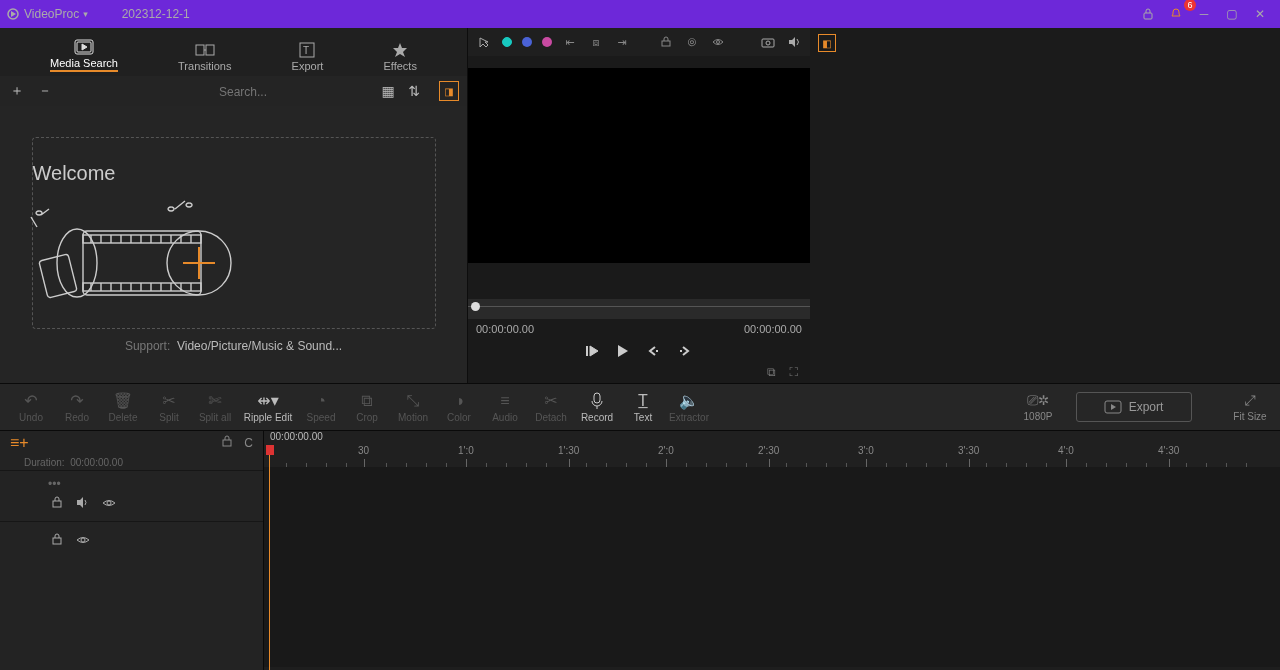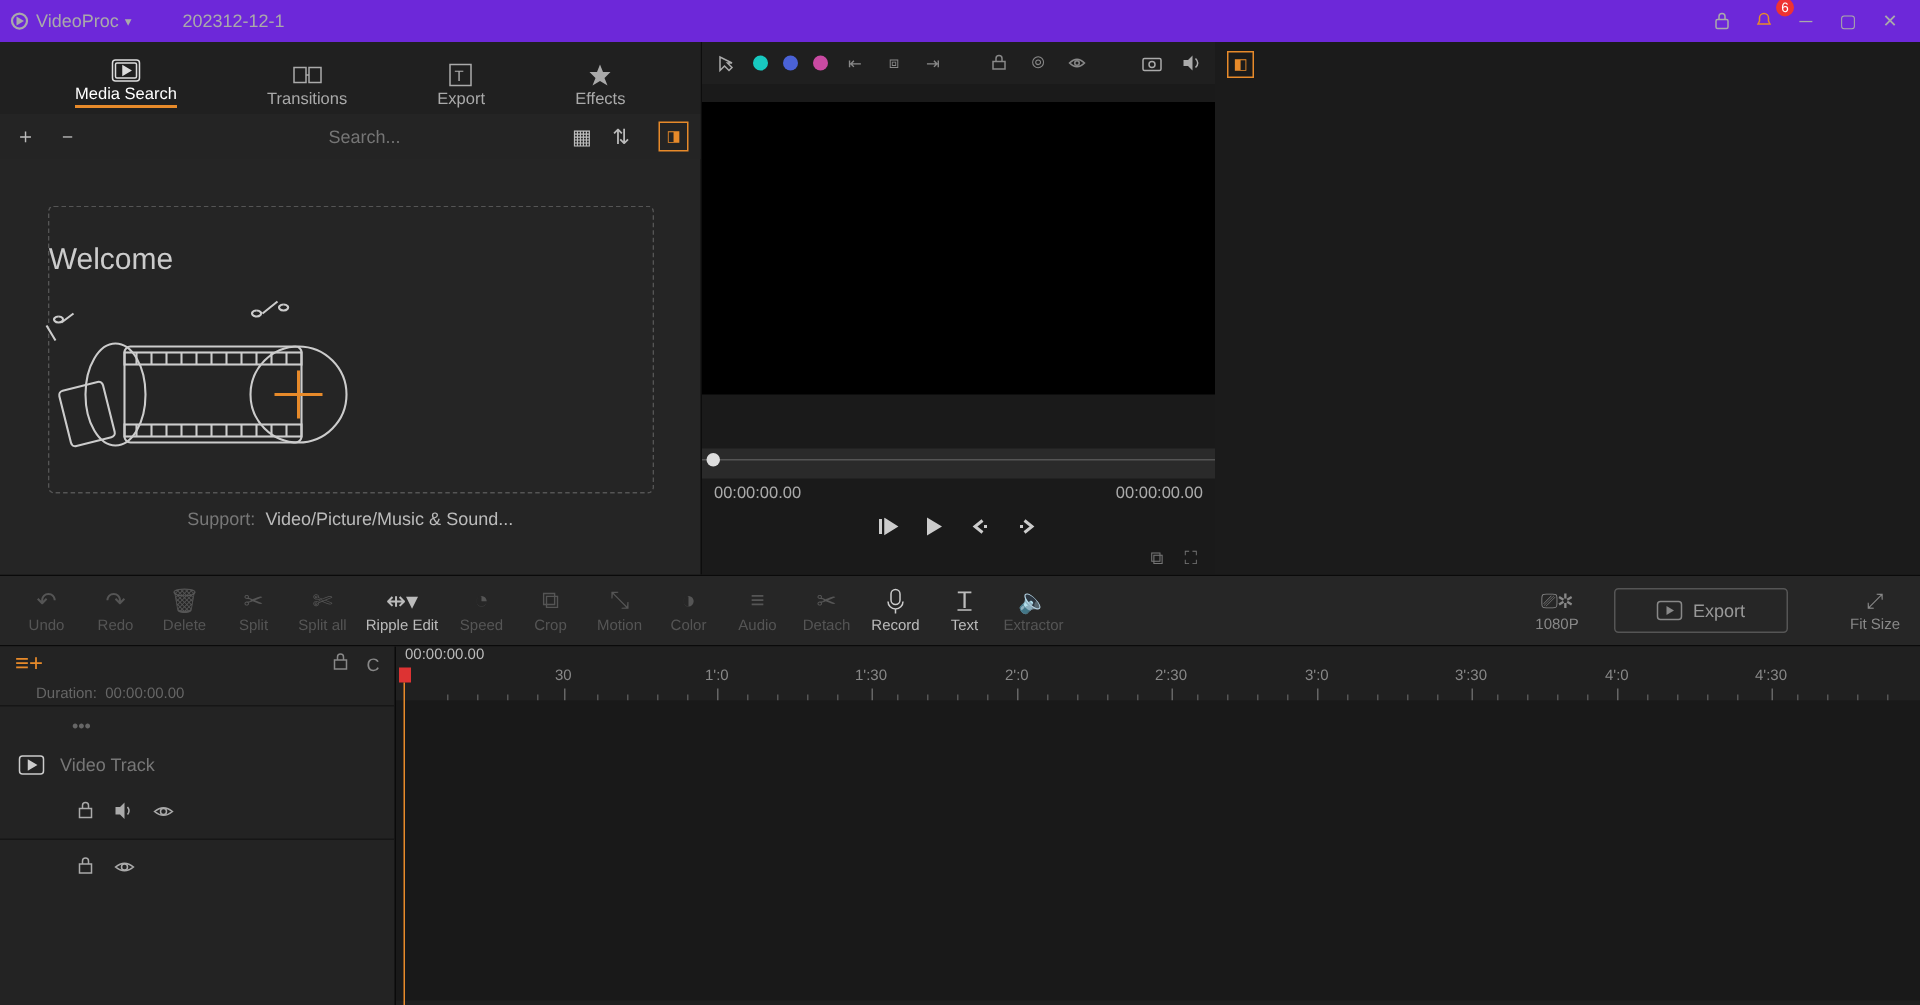--- a/index.html
+++ b/index.html
@@ -56,21 +56,21 @@
 .etool.rip { width:60px; }
 .etspacer { flex:1; }
 .export { height:30px; width:116px; border:1px solid #555; border-radius:3px; display:flex; align-items:center; justify-content:center; gap:8px; font-size:12px; color:#999; margin:0 16px; cursor:pointer; }
 .res { font-size:10px; color:#888; display:flex;flex-direction:column;align-items:center;gap:2px;width:44px;cursor:pointer; }
 
 .timeline { height:239px; background:#1e1e1e; display:flex; }
 .trackhead { width:264px; background:#232323; border-right:1px solid #0a0a0a; display:flex; flex-direction:column; }
 .trackarea { flex:1; position:relative; overflow:hidden; }
 .tlheader { height:36px; position:relative; background:#202020; }
 .tlheader .tc { position:absolute; top:0; left:6px; font-size:10px; color:#bbb; }
-.ruler { position:absolute; top:14px; left:14px; right:0; height:22px; }
+.ruler { position:absolute; top:14px; left:2px; right:0; height:22px; }
 .rtick { position:absolute; top:0; color:#888; font-size:10px; }
 .rtick::after { content:"";position:absolute;left:50%;top:14px;width:1px;height:8px;background:#666; }
 .rminor { position:absolute; top:18px; width:1px; height:4px; background:#555; }
 .playhead { position:absolute; top:14px; width:8px; height:225px; left:2px; }
 .playhead .flag { width:8px;height:10px;background:#d33; }
 .playhead .line { width:1px;height:215px;background:#e78a2a;margin-left:3px; }
 
 .thtools { height:24px; display:flex; align-items:center; padding:0 10px; gap:12px; color:#888; font-size:12px; }
 .addtrack { color:#e78a2a; font-size:16px; }
 .durline { font-size:10px; color:#666; padding:2px 24px; }
@@ -377,27 +377,20 @@
       <span style="flex:1"></span>
       <span><svg width="10" height="11" stroke="#888" fill="none">
             <rect x="1" y="4" width="8" height="6"></rect>
             <path d="M3 4 V2 a2 2 0 0 1 4 0 V4"></path>
           </svg></span>
       <span>C</span>
     </div>
     <div class="durline"><span>Duration:</span>&nbsp;&nbsp;<span>00:00:00.00</span></div>
     <div class="trackrow">
       <div class="trdots">•••</div>
-      <div class="trtitle">
-        <svg width="18" height="14" stroke="#ccc" fill="none">
-            <rect x="1" y="1" width="16" height="12" rx="2"></rect>
-            <polygon points="7,4 7,10 12,7" fill="#ccc"></polygon>
-          </svg>
-        <span>Video Track</span>
-      </div>
       <div class="trctrls">
         <span><svg width="10" height="11" stroke="#aaa" fill="none">
               <rect x="1" y="4" width="8" height="6"></rect>
               <path d="M3 4 V2 a2 2 0 0 1 4 0 V4"></path>
             </svg></span>
         <span><svg width="12" height="11" fill="#aaa">
               <polygon points="1,3 4,3 7,0 7,11 4,8 1,8"></polygon>
               <path d="M9 3 Q11 5.5 9 8" stroke="#aaa" fill="none"></path>
             </svg></span>
         <span><svg width="14" height="10" stroke="#aaa" fill="none">

